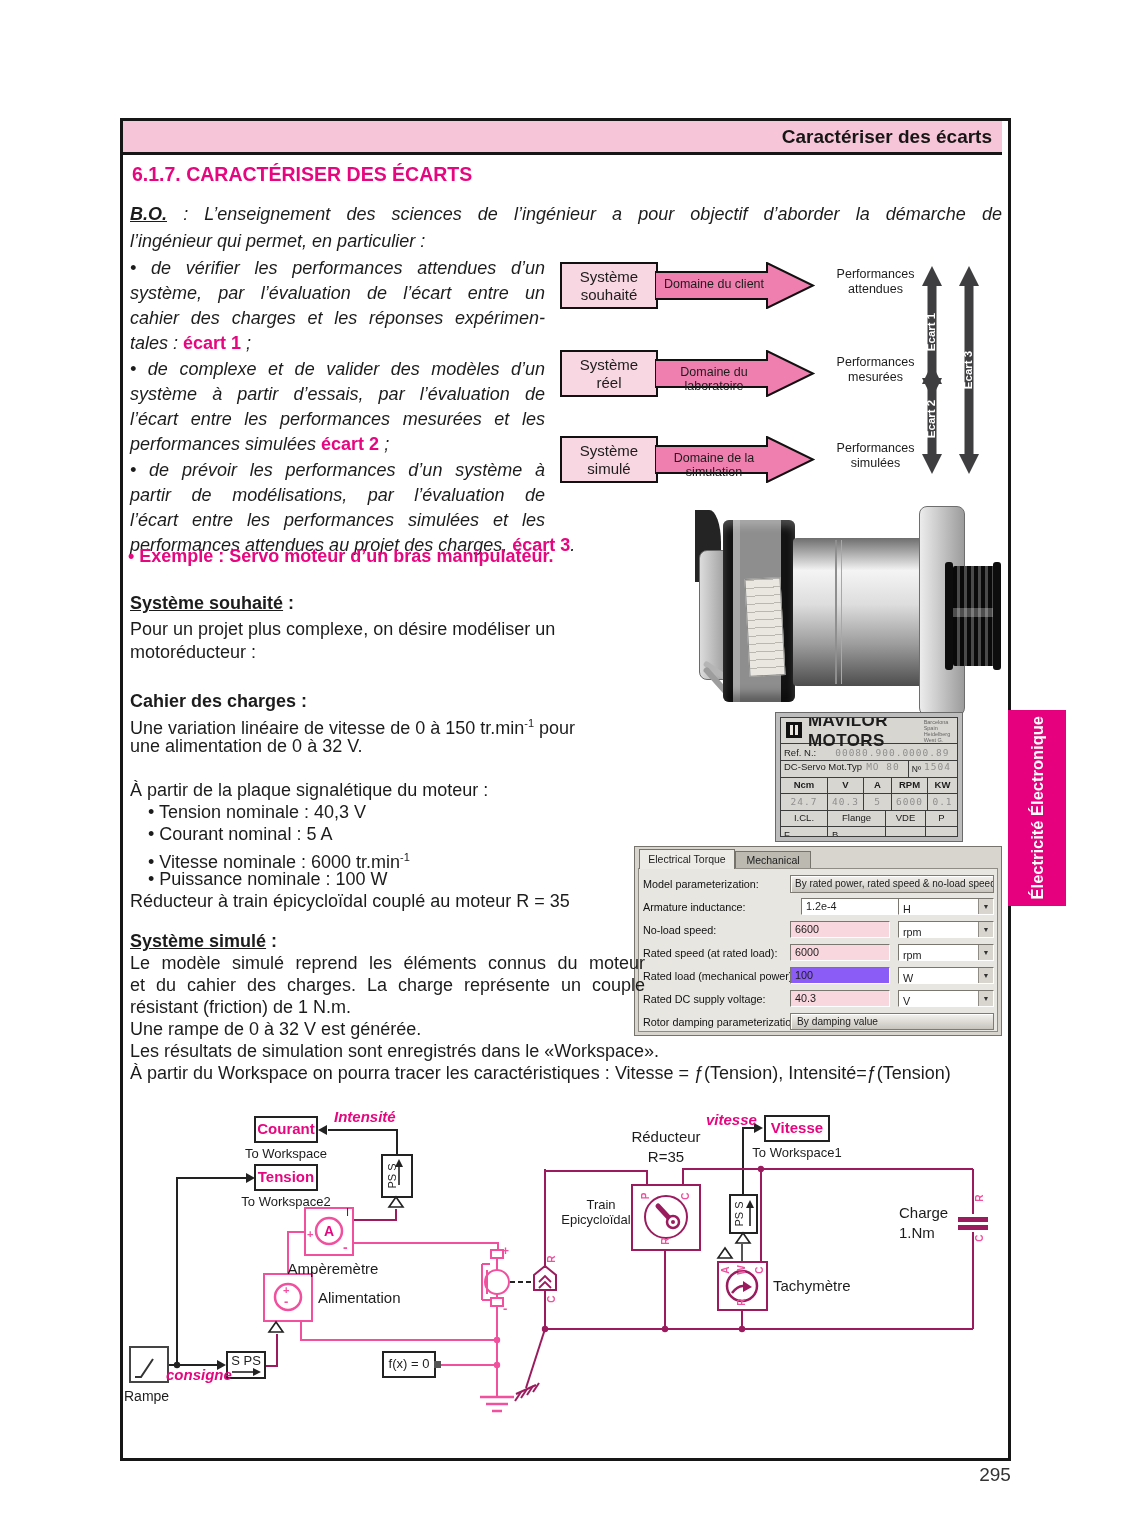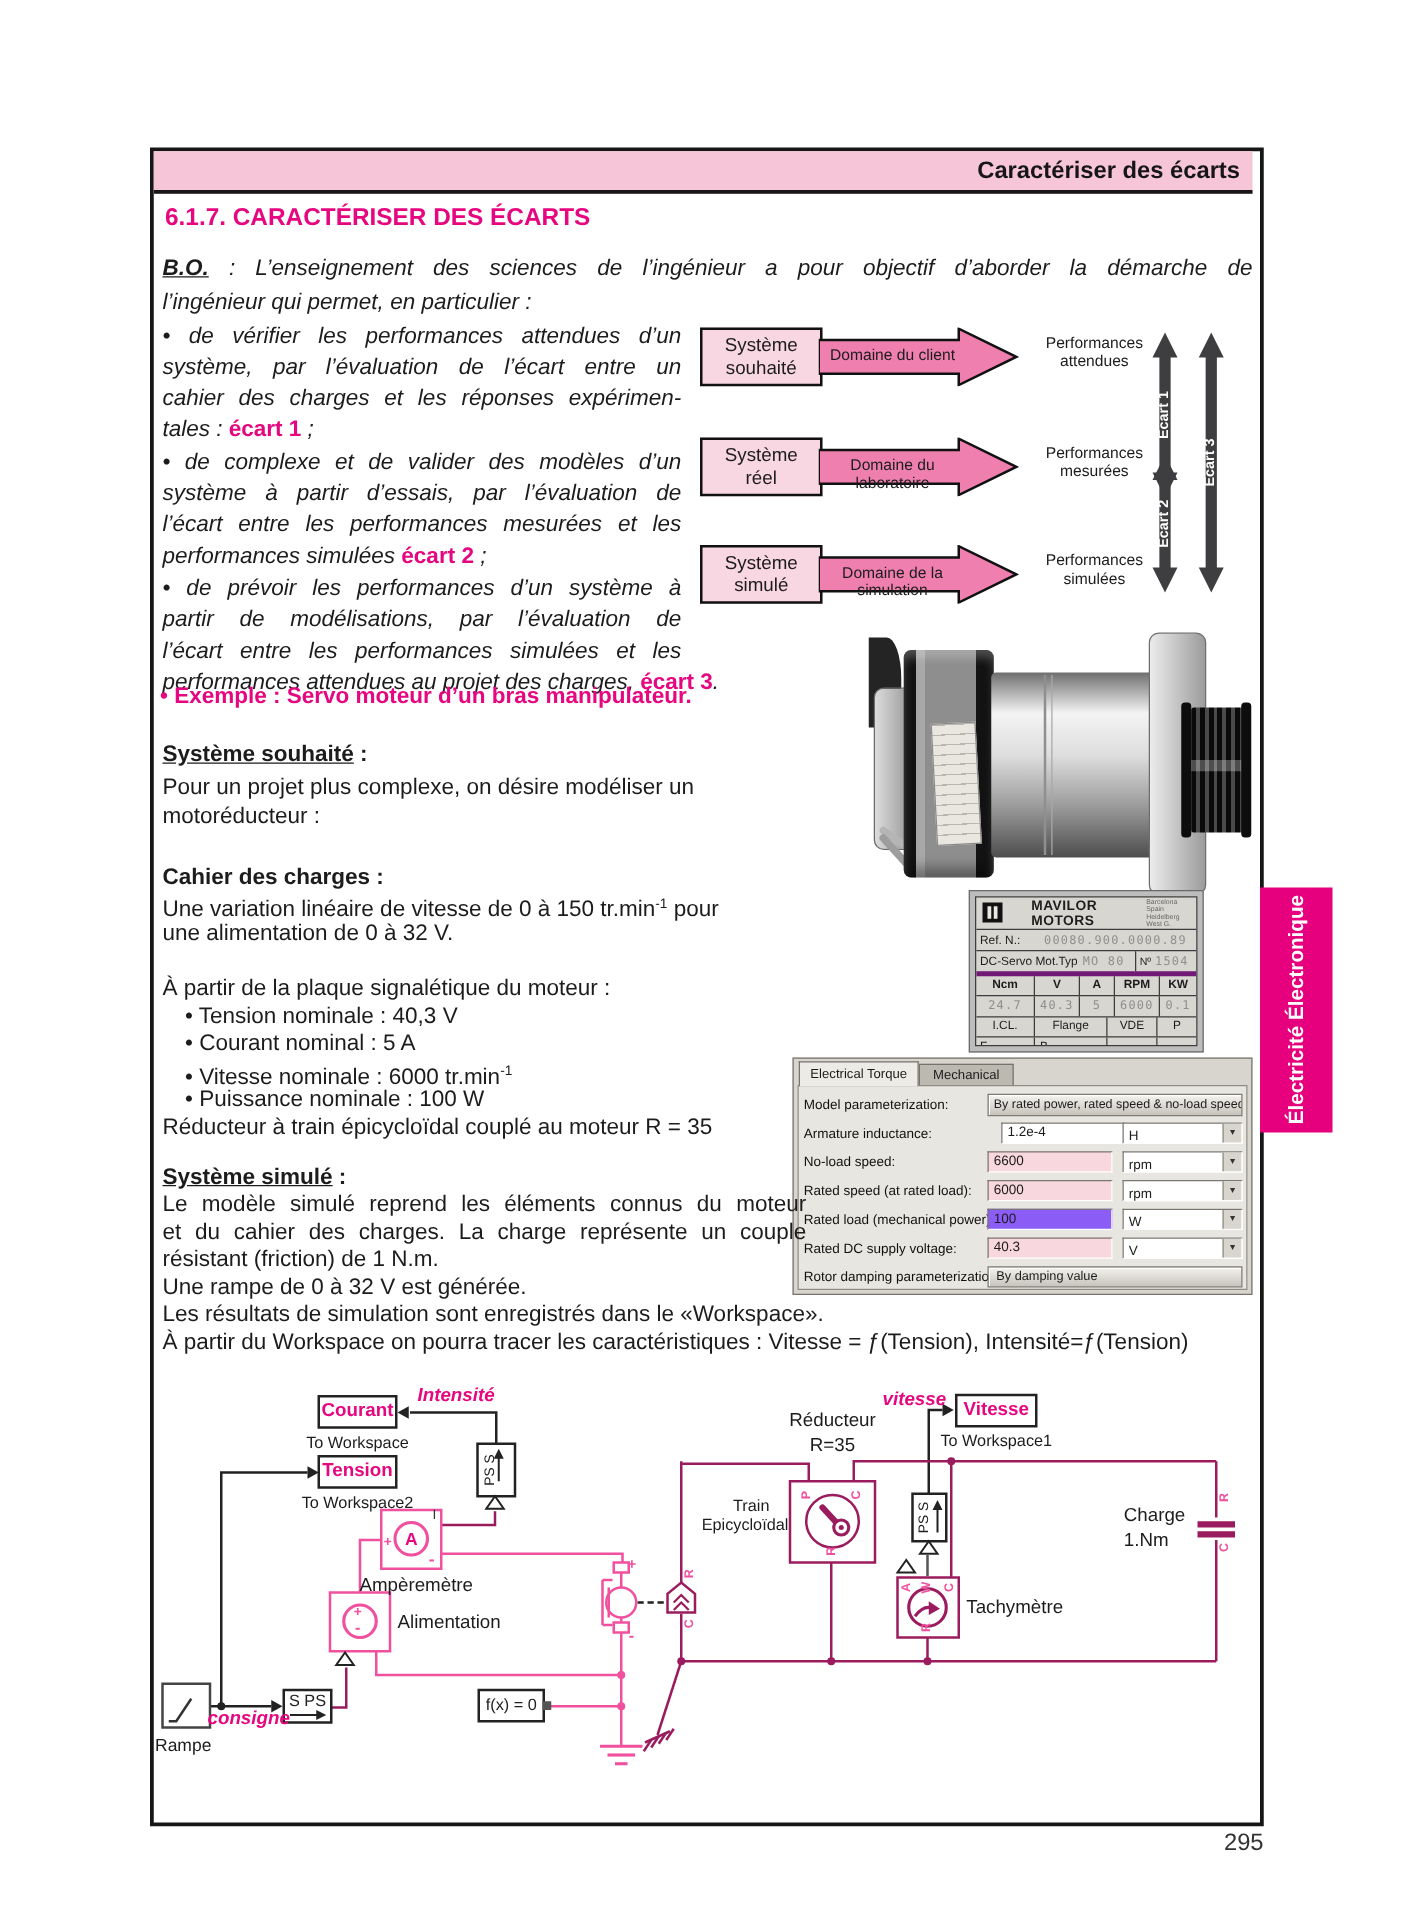--- a/index.html
+++ b/index.html
@@ -143,31 +143,31 @@
     <div class="a" style="left:258px;top:108px;width:42px;height:9px;background:rgba(255,255,255,.28)"></div>
     <div class="a" style="left:298px;top:62px;width:8px;height:108px;background:#0d0d0d;border-radius:3px"></div>
   </div>
 
   <div class="a" style="left:775px;top:712px;width:188px;height:130px;background:#bdbdbd;border:1px solid #6a6a6a;box-sizing:border-box">
     <div class="a" style="left:4px;top:4px;width:178px;height:120px;background:#d8d6d1;border:1px solid #3c3c3c;box-sizing:border-box;overflow:hidden">
       <div class="flex" style="height:25px;border-bottom:1px solid #3c3c3c;align-items:center">
         <div class="a" style="left:5px;top:4px;width:16px;height:16px;background:#111"></div>
         <div class="a" style="left:9px;top:7px;width:3px;height:10px;background:#e9e7e0"></div>
         <div class="a" style="left:14px;top:7px;width:3px;height:10px;background:#e9e7e0"></div>
-        <div class="b" style="margin-left:44px;font-size:11px;letter-spacing:.4px;color:#1d1d1d">MAVILOR MOTORS</div>
+        <div class="b" style="margin-left:27px;font-size:17px;letter-spacing:.4px;color:#1d1d1d">MAVILOR MOTORS</div>
         <div style="margin-left:3px;font-size:5.5px;color:#666;line-height:6px">
           <div>Barcelona Spain</div>
           <div>Heidelberg West G.</div>
         </div>
       </div>
       <div class="flex" style="height:16px;border-bottom:1px solid #3c3c3c;align-items:center">
         <span style="font-size:9.5px;margin-left:3px">Ref. N.:</span>
         <span class="npv" style="font-size:9.5px;margin-left:19px">00080.900.0000.89</span>
       </div>
-      <div class="flex" style="height:16px;border-bottom:4px solid #701a75;align-items:center">
+      <div class="flex" style="height:16px;border-bottom:1px solid #701a75;align-items:flex-start">
         <span style="font-size:9.5px;margin-left:3px">DC-Servo Mot.Typ</span>
         <span class="npv" style="font-size:9.5px;margin-left:4px">MO 80</span>
         <span style="font-size:8.5px;margin-left:8px;border-left:1px solid #3c3c3c;padding-left:3px;height:100%;display:flex;align-items:center">Nº</span>
         <span class="npv" style="font-size:9.5px;margin-left:3px">1504</span>
       </div>
       <div class="flex b" style="height:15px;border-bottom:1px solid #3c3c3c;font-size:9.5px;text-align:center;line-height:14px">
         <div style="width:46px">Ncm</div>
         <div class="np-cell" style="width:36px">V</div>
         <div class="np-cell" style="width:28px">A</div>
         <div class="np-cell" style="width:36px">RPM</div>

